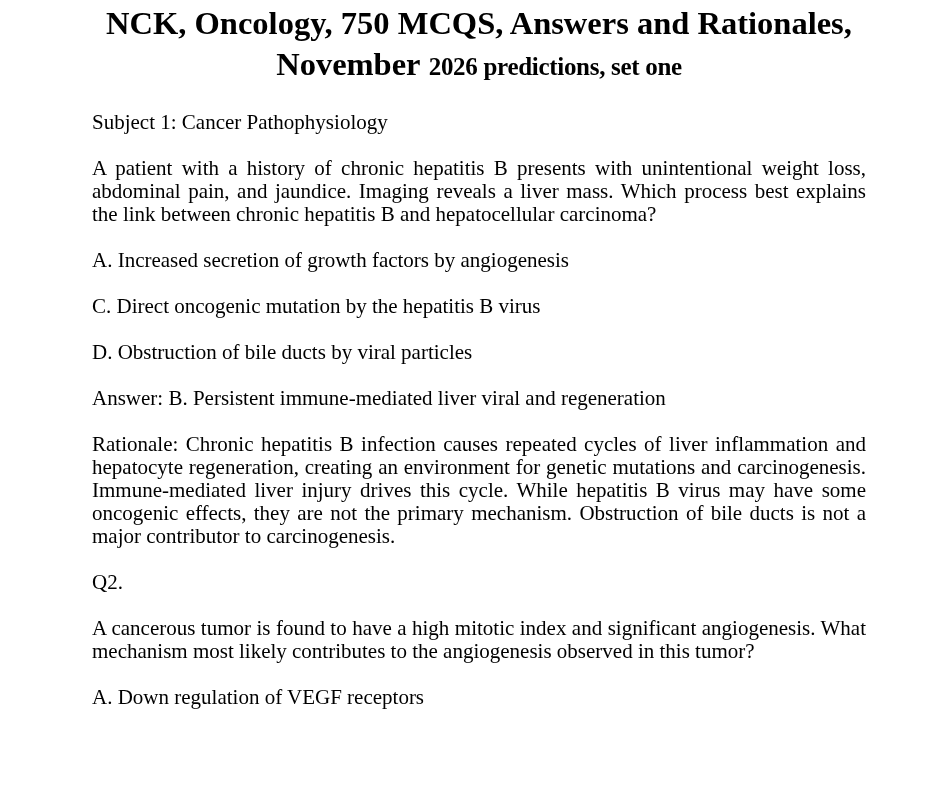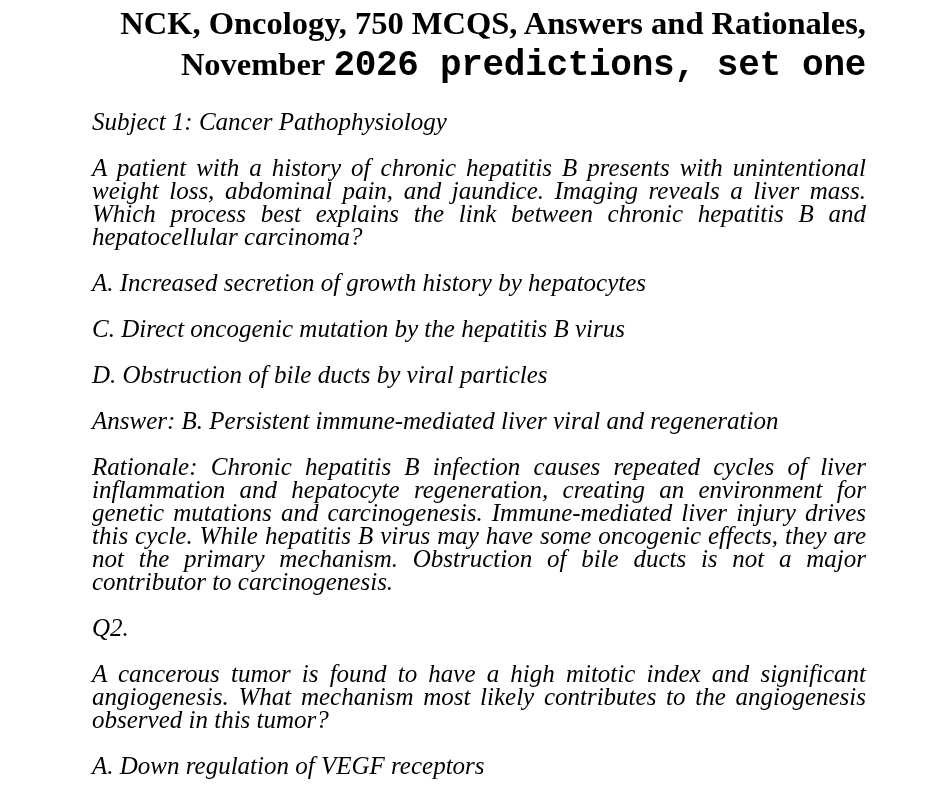--- a/index.html
+++ b/index.html
@@ -14,43 +14,42 @@
       position: relative;
       color: #000000;
     }
     .page {
       position: absolute;
       left: 92px;
       top: 0;
       width: 774px;
     }
     .title {
-      text-align: right;
+      text-align: center;
       margin: 0;
       font-weight: bold;
       font-size: 32.5px;
       line-height: 41px;
       padding-top: 3px;
       width: 774px;
     }
     .title .t-serif {
       font-family: "Liberation Serif", serif;
     }
     .title .t-sans {
-      font-family: Liberation Mono, monospace;
-      font-size: 36px;
+      font-family: Liberation Serif, serif;
+      font-size: 25px;
       letter-spacing: -0.3px;
     }
     .body-text {
       font-family: "Liberation Serif", serif;
-      font-size: 25px;
+      font-size: 21px;
       line-height: 23px;
       margin: 0;
       text-align: justify;
-      font-style: italic;
     }
     .para {
       margin: 0 0 23px 0;
     }
     .first-block {
       margin-top: 24px;
     }
     .last-line-left {
       text-align-last: left;
       margin-top: 20px;
@@ -64,21 +63,21 @@
     <span class="t-serif">NCK, Oncology, 750 MCQS, Answers and Rationales,</span><br>
     <span class="t-serif">November</span>
     <span class="t-sans">2026 predictions, set one</span>
   </h1>
 
   <div class="body-text first-block">
     <p class="para">Subject 1: Cancer Pathophysiology</p>
 
     <section>
       <p class="para last-line-left">A patient with a history of chronic hepatitis B presents with unintentional weight loss, abdominal pain, and jaundice. Imaging reveals a liver mass. Which process best explains the link between chronic hepatitis B and hepatocellular carcinoma?</p>
-      <p class="para">A. Increased secretion of growth history by hepatocytes</p>
+      <p class="para">A. Increased secretion of growth factors by angiogenesis</p>
       <p class="para">C. Direct oncogenic mutation by the hepatitis B virus</p>
       <p class="para">D. Obstruction of bile ducts by viral particles</p>
       <p class="para">Answer: B. Persistent immune-mediated liver viral and regeneration</p>
       <p class="para last-line-left">Rationale: Chronic hepatitis B infection causes repeated cycles of liver inflammation and hepatocyte regeneration, creating an environment for genetic mutations and carcinogenesis. Immune-mediated liver injury drives this cycle. While hepatitis B virus may have some oncogenic effects, they are not the primary mechanism. Obstruction of bile ducts is not a major contributor to carcinogenesis.</p>
     </section>
 
     <section>
       <p class="para">Q2.</p>
       <p class="para last-line-left">A cancerous tumor is found to have a high mitotic index and significant angiogenesis. What mechanism most likely contributes to the angiogenesis observed in this tumor?</p>
       <p class="para">A. Down regulation of VEGF receptors</p>

